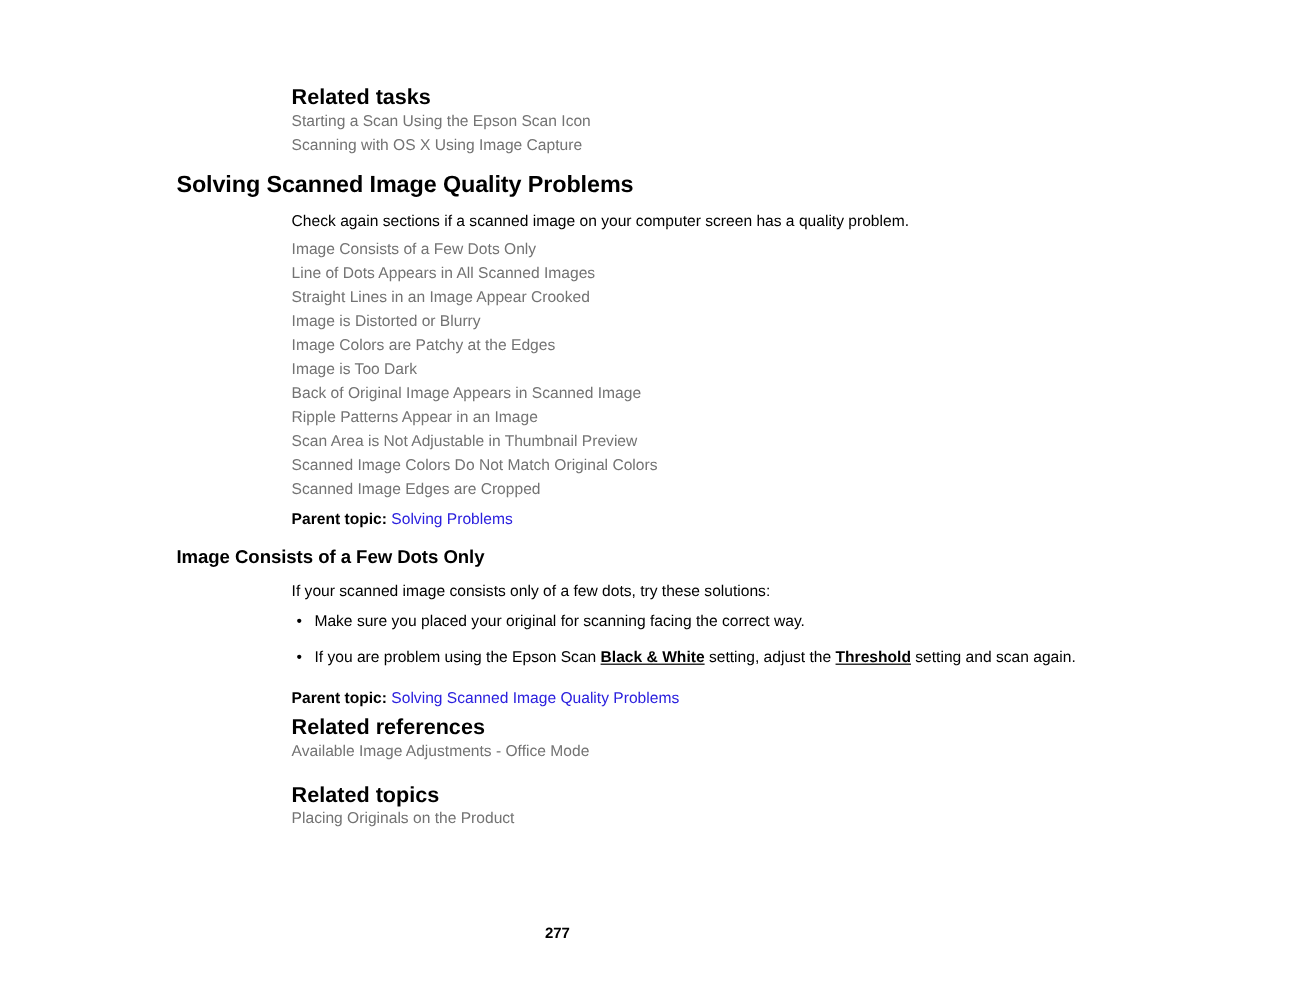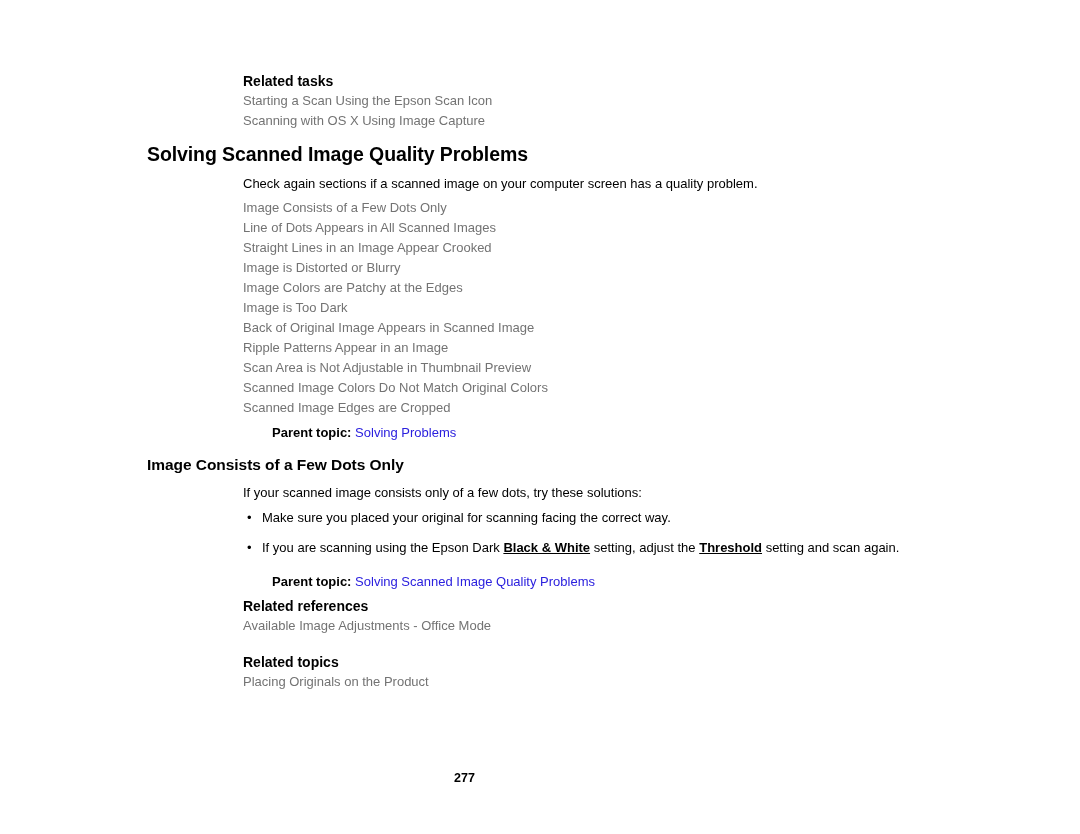--- a/index.html
+++ b/index.html
@@ -26,21 +26,21 @@
   .heading-col {            
     position: absolute;
     left: 147px;
   }
   .body-col {               
     position: absolute;
     left: 243px;
   }
 
   .rel-head {
-    font-size: 14px;
+    font-size: 18px;
     font-weight: bold;
     line-height: 20px;
     color: #000;
     white-space: nowrap;
   }
 
   .link {
     font-size: 13px;
     line-height: 20px;
     color: #737373;
@@ -74,21 +74,20 @@
     color: #000;
   }
 
   .parent-topic {
     font-size: 13px;
     line-height: 20px;
   }
   .parent-topic .pt-label {
     font-weight: bold;
     color: #000;
-    margin-left: 29px;
   }
   .parent-topic .pt-link {
     color: #2b20de;
     cursor: pointer;
   }
 
   
   .bullets {
     position: absolute;
     left: 247px;
@@ -157,21 +156,21 @@
 
   <div class="body-col para" style="top:483px;text-align:right;">If your scanned image consists only of a few dots, try these solutions:</div>
 
   <div class="bullets" style="top:508px; width:665px;">
     <div class="bullet-item">
       <span class="dot">•</span>
       <span class="bullet-text"><span>Make sure you placed your original for scanning facing the correct way.</span></span>
     </div>
     <div class="bullet-item" style="margin-top:10px;">
       <span class="dot">•</span>
-      <span class="bullet-text"><span>If you are scanning using the Epson Dark </span><b>Black &amp; White</b><span> setting, adjust the </span><b>Threshold</b><span> setting and scan again.</span></span>
+      <span class="bullet-text"><span>If you are problem using the Epson Scan </span><b>Black &amp; White</b><span> setting, adjust the </span><b>Threshold</b><span> setting and scan again.</span></span>
     </div>
   </div>
 
   <div class="body-col parent-topic" style="top:572px;">
     <span class="pt-label">Parent topic:</span><span>&nbsp;</span><span class="pt-link">Solving Scanned Image Quality Problems</span>
   </div>
 
   <div class="body-col" style="top:596px;">
     <div class="rel-head">Related references</div>
     <div class="link-list">

